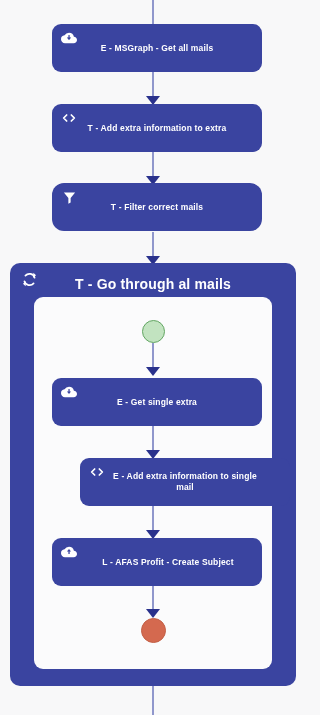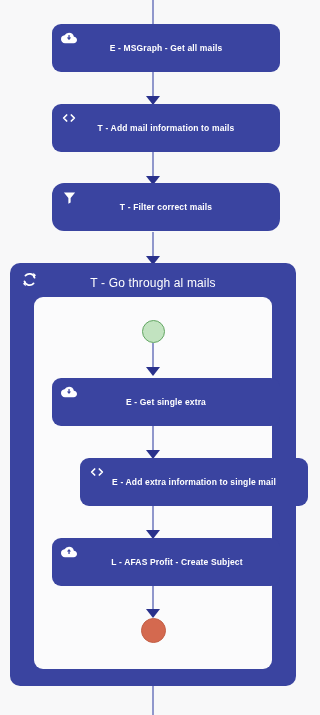--- a/index.html
+++ b/index.html
@@ -35,21 +35,21 @@
     left: 146px;
     border-left: 7px solid transparent;
     border-right: 7px solid transparent;
     border-top: 9px solid #29318c;
   }
 
   
   .node {
     position: absolute;
     left: 52px;
-    width: 228px;
+    width: 210px;
     height: 48px;
     background: #3a44a0;
     border-radius: 9px;
     box-sizing: border-box;
     display: flex;
     align-items: center;
     justify-content: center;
   }
   .node-label {
     color: #ffffff;
@@ -84,22 +84,22 @@
     border-radius: 10px;
     box-sizing: border-box;
   }
   #loop-header-label {
     position: absolute;
     top: 13px;
     left: 0;
     width: 100%;
     text-align: center;
     color: #ffffff;
-    font-size: 12px;
-    font-weight: normal;
+    font-size: 14px;
+    font-weight: bold;
     letter-spacing: 0.15px;
   }
   #loop-icon {
     position: absolute;
     left: 11px;
     top: 8px;
     width: 17px;
     height: 17px;
   }
   #loop-body {
@@ -159,21 +159,21 @@
 
   <div class="conn" style="top:72px; height:32px;"></div>
   <div class="arrowhead" style="top:96px;"></div>
 
   <div class="node" id="node-2" style="top:104px;">
     <span class="node-icon">
       <svg width="16" height="16" viewBox="0 0 24 24">
         <path fill="none" stroke="#ffffff" stroke-width="2.6" stroke-linecap="round" stroke-linejoin="round" d="M8.5 7.5 L4 12 L8.5 16.5 M15.5 7.5 L20 12 L15.5 16.5"></path>
       </svg>
     </span>
-    <span class="node-label">T - Add mail information to mails</span>
+    <span class="node-label">T - Add extra information to extra</span>
   </div>
 
   <div class="conn" style="top:152px; height:32px;"></div>
   <div class="arrowhead" style="top:176px;"></div>
 
   <div class="node" id="node-3" style="top:183px;border-radius:12px;">
     <span class="node-icon">
       <svg width="15" height="15" viewBox="0 0 24 24">
         <path fill="#ffffff" d="M3 4h18l-7.2 8.6V20l-3.6 2v-9.4z"></path>
       </svg>

